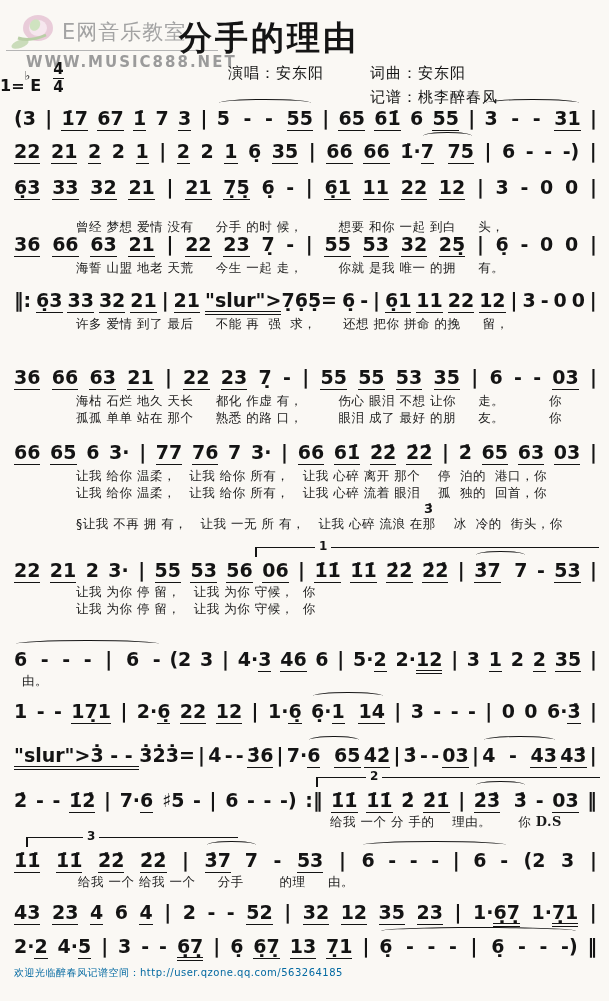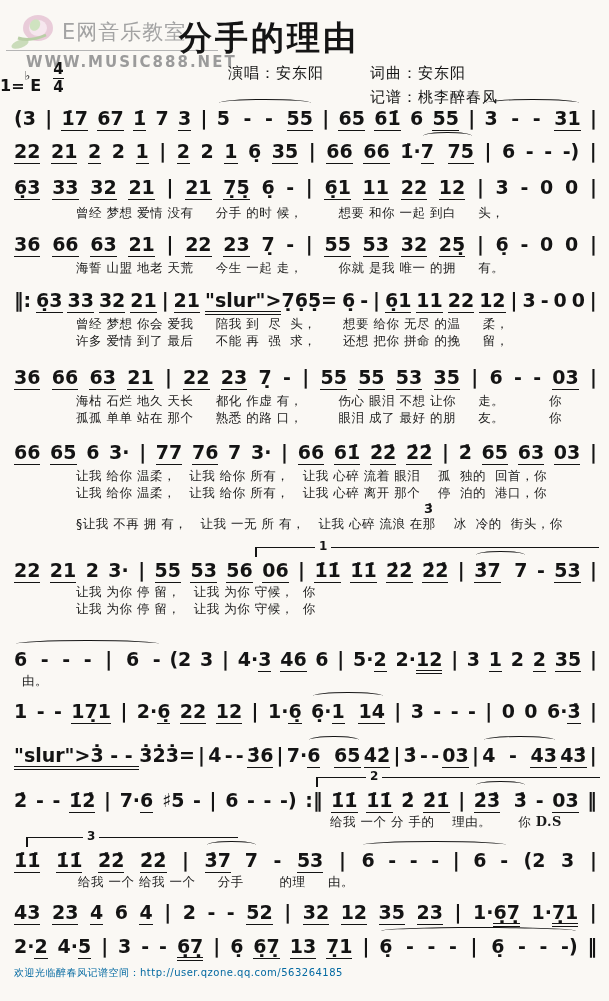--- a/index.html
+++ b/index.html
@@ -138,21 +138,21 @@
           <span class="tk"><span class="u">11</span></span>
           <span class="tk"><span class="u">22</span></span>
           <span class="tk"><span class="u">12</span></span>
           <span class="tk">|</span>
           <span class="tk">3</span>
           <span class="tk">-</span>
           <span class="tk">0</span>
           <span class="tk">0</span>
           <span class="tk">|</span>
         </div>
-        <div class="lyrics" style="top: 29px; padding-left: 76px;">
+        <div class="lyrics" style="top: 43px; padding-left: 76px;">
           <div class="lyr-row">曾经 梦想 爱情 没有     分手 的时 候，        想要 和你 一起 到白     头，</div>
         </div>
       </div>
       <div class="system" style="top: 232px;">
         <div class="notes">
           <span class="tk"><span class="u">36</span></span>
           <span class="tk"><span class="u">66</span></span>
           <span class="tk"><span class="u">63</span></span>
           <span class="tk"><span class="u">21</span></span>
           <span class="tk">|</span>
@@ -194,21 +194,20 @@
           <span class="tk"><span class="u">22</span></span>
           <span class="tk"><span class="u">12</span></span>
           <span class="tk">|</span>
           <span class="tk">3</span>
           <span class="tk">-</span>
           <span class="tk">0</span>
           <span class="tk">0</span>
           <span class="tk">|</span>
         </div>
         <div class="lyrics" style="top: 27px; padding-left: 76px;">
-          <div class="lyr-row">曾经 梦想 你会 爱我     陪我 到  尽  头，      想要 给你 无尽 的温     柔，</div>
           <div class="lyr-row">许多 爱情 到了 最后     不能 再  强  求，      还想 把你 拼命 的挽     留，</div>
         </div>
       </div>
       <div class="system" style="top: 365px;">
         <div class="notes">
           <span class="tk"><span class="u">36</span></span>
           <span class="tk"><span class="u">66</span></span>
           <span class="tk"><span class="u">63</span></span>
           <span class="tk"><span class="u">21</span></span>
           <span class="tk">|</span>
@@ -250,22 +249,22 @@
           <span class="tk"><span class="u">2̇2̇</span></span>
           <span class="tk"><span class="u">2̇2̇</span></span>
           <span class="tk">|</span>
           <span class="tk">2̇</span>
           <span class="tk"><span class="u">65</span></span>
           <span class="tk"><span class="u">63</span></span>
           <span class="tk"><span class="u">03</span></span>
           <span class="tk">|</span>
         </div>
         <div class="lyrics" style="top: 27px; padding-left: 76px;">
+          <div class="lyr-row">让我 给你 温柔，   让我 给你 所有，   让我 心碎 离开 那个    停  泊的  港口，你</div>
           <div class="lyr-row">让我 给你 温柔，   让我 给你 所有，   让我 心碎 流着 眼泪    孤  独的  回首，你</div>
-          <div class="lyr-row">让我 给你 温柔，   让我 给你 所有，   让我 心碎 离开 那个    停  泊的  港口，你</div>
           <div class="lyr-row" style="margin-top: 14px;">§让我 不再 拥 有，   让我 一无 所 有，   让我 心碎 流浪 在那    冰  冷的  街头，你</div>
         </div>
         <div class="extra-note" style="left: 424px; top: 62px;">3̇</div>
       </div>
       <div class="system" style="top: 558px;">
         <div class="volta" style="left: 255px; width: 342px; top: -11px;">
           <span class="vlabel" style="left: 58px;">1</span>
         </div>
         <div class="notes">
           <span class="tk"><span class="u">22</span></span>

